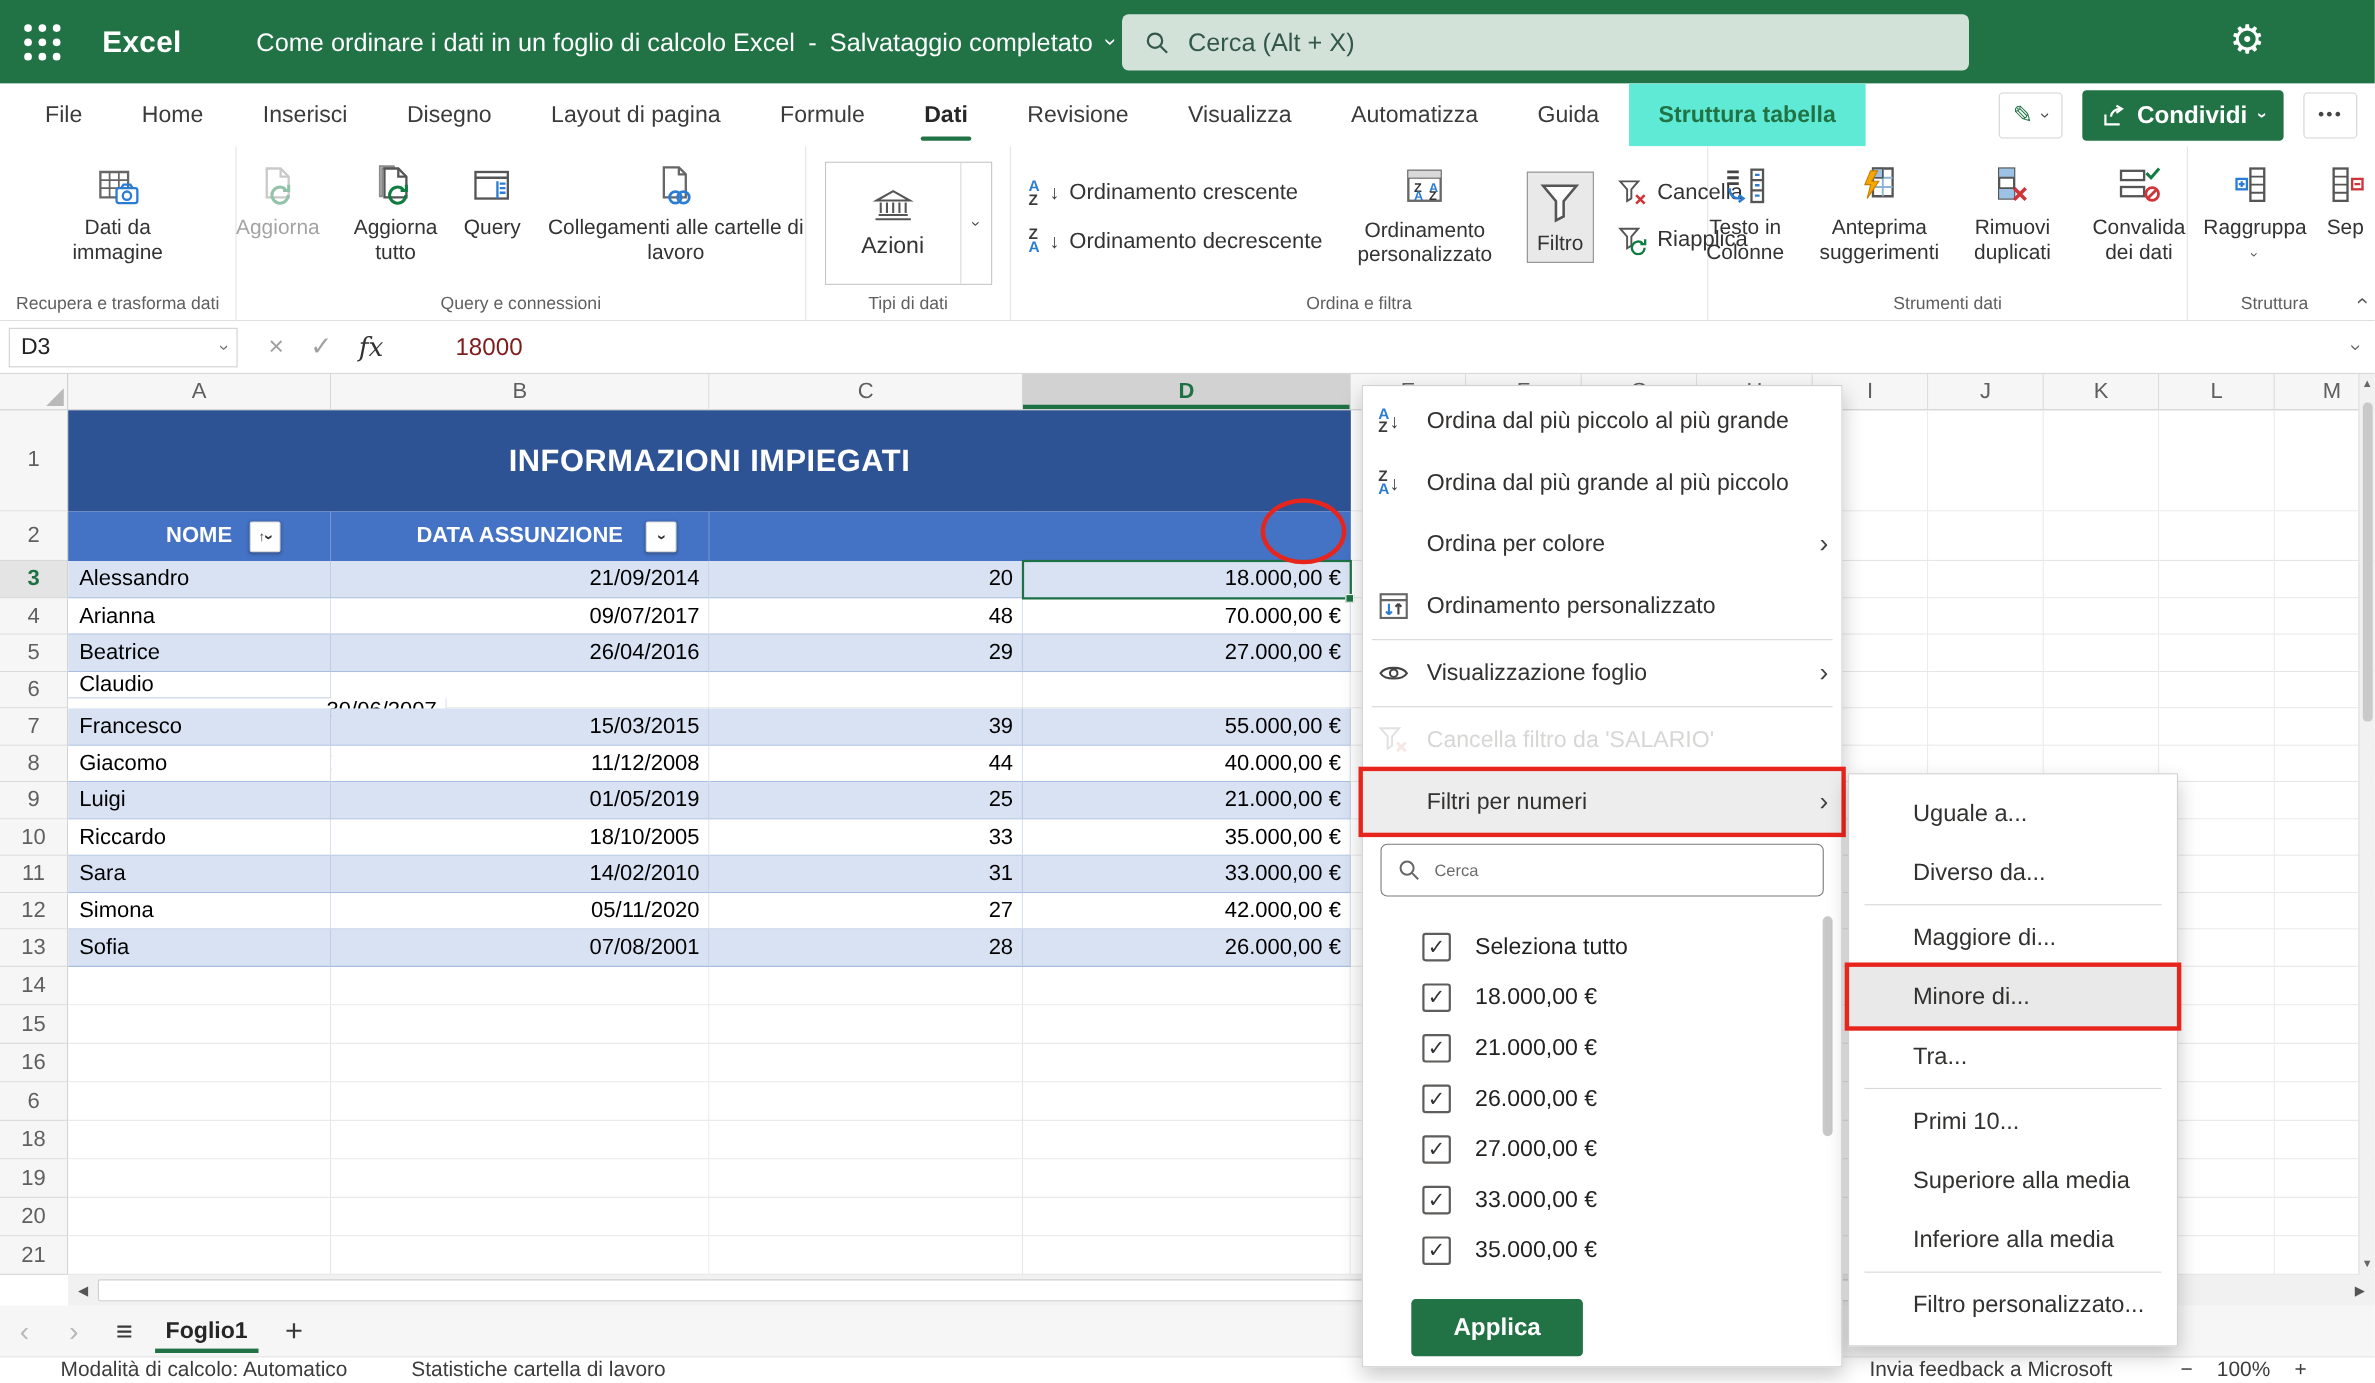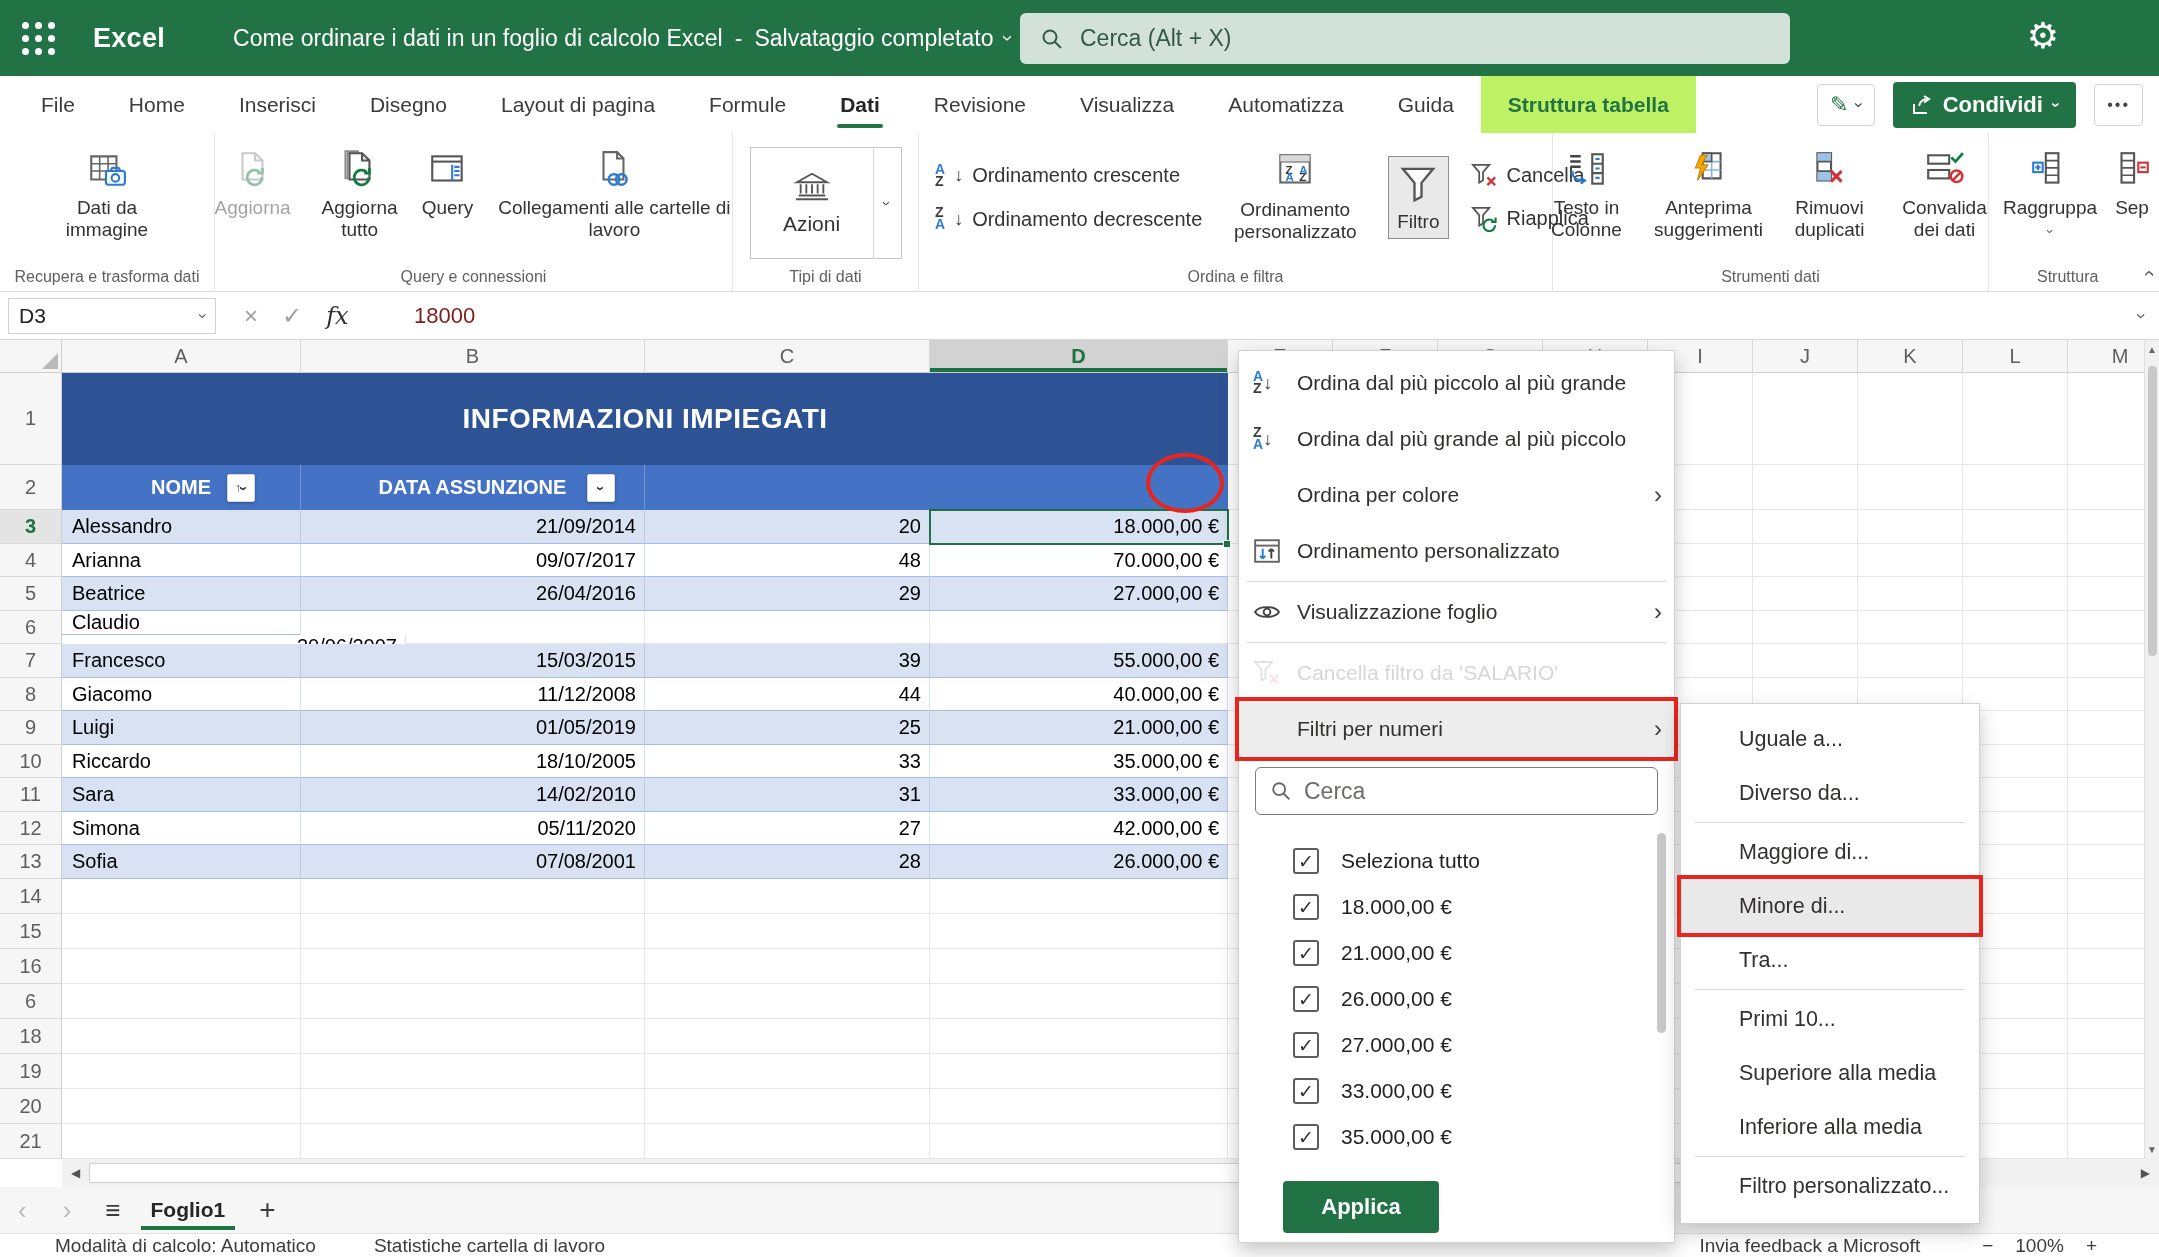--- a/index.html
+++ b/index.html
@@ -17,21 +17,21 @@
   #searchbox svg { flex:0 0 auto; }
   #searchbox input { border:none; outline:none; background:transparent; font-size:23px; color:#33584a; margin-left:16px; width:600px; font-family:"Liberation Sans",sans-serif; }
   #searchbox input::placeholder { color:#33584a; opacity:1; }
   #gear { position:absolute; right:100px; top:18px; color:#fff; font-size:36px; line-height:1; cursor:pointer; }
 
   
   #tabs { position:absolute; left:0; top:76px; width:2159px; height:57px; background:#fff; display:flex; align-items:stretch; padding-left:14px; }
   .tab { position:relative; display:flex; align-items:center; padding:0 27px; font-size:21px; color:#3b3b3b; cursor:pointer; white-space:nowrap; }
   .tab.active { font-weight:700; color:#262626; }
   .tab.active::after { content:""; position:absolute; left:24px; right:24px; bottom:5px; height:4px; background:#217346; border-radius:2px; }
-  .tab.contextual { color:#217346; font-weight:700; background:#bef264; }
+  .tab.contextual { color:#217346; font-weight:700; background:#5eead4; }
   #tabs-right { position:absolute; right:0; top:76px; height:57px; display:flex; align-items:center; gap:18px; padding-right:16px; }
   .toolbtn { height:42px; border:1px solid #d3d3d3; border-radius:4px; background:#fff; display:flex; align-items:center; padding:0 12px; gap:8px; cursor:pointer; color:#217346; font-size:22px; }
   #share-btn { height:46px; background:#217346; color:#fff; border:none; border-radius:4px; display:flex; align-items:center; gap:10px; padding:0 18px; font-size:22px; font-weight:700; cursor:pointer; }
   #more-btn { color:#444; font-size:16px; letter-spacing:2px; }
 
   
   #ribbon { position:absolute; left:0; top:133px; width:2159px; height:159px; background:#fff; border-bottom:1px solid #dcdcdc; }
   .rgroup { position:absolute; top:0; height:158px; border-right:1px solid #e4e4e4; }
   .rglabel { position:absolute; bottom:5px; left:0; right:0; text-align:center; font-size:16px; color:#5f5f5f; white-space:nowrap; }
   .bigbtn { display:flex; flex-direction:column; align-items:center; gap:6px; cursor:pointer; }
@@ -118,21 +118,21 @@
   .mitem { height:56px; display:flex; align-items:center; padding:0 12px 0 14px; font-size:21px; color:#323130; cursor:pointer; }
   .mitem .mic { width:44px; display:flex; align-items:center; justify-content:flex-start; flex:0 0 44px; }
   .mitem .mlbl { flex:1; white-space:nowrap; overflow:hidden; }
   .mitem .sub { transform:none; font-size:24px; color:#424242; }
   .mitem.disabled { color:#a8a6a4; cursor:default; }
   .mitem.hl { background:#ededed; }
   .annotated { box-shadow:0 0 0 4px #e8251d; position:relative; z-index:2; }
   .msep { height:1px; background:#d8d8d8; margin:2px 8px; }
   .mi { width:28px; height:28px; }
   #msearch { margin:10px 16px 0; height:48px; border:1.5px solid #7d7b78; border-radius:6px; display:flex; align-items:center; padding-left:14px; }
-  #msearch input { border:none; outline:none; font-size:23px; color:#444; margin-left:12px; width:300px; font-family:"Liberation Sans",sans-serif; }
+  #msearch input { border:none; outline:none; font-size:15px; color:#444; margin-left:12px; width:300px; font-family:"Liberation Sans",sans-serif; }
   #msearch input::placeholder { color:#6e6c6a; opacity:1; }
   #mchecks { padding-top:23px; position:relative; }
   .mcheck { height:46px; display:flex; align-items:center; padding-left:54px; gap:22px; font-size:21px; color:#222; cursor:pointer; }
   .cb { width:26px; height:26px; border:2px solid #5f5d5b; border-radius:3px; display:flex; align-items:center; justify-content:center; font-size:19px; color:#323130; background:#fff; flex:0 0 26px; }
   #mscroll { position:absolute; right:8px; top:18px; width:9px; height:200px; background:#c8c8c8; border-radius:5px; cursor:grab; }
   #applybtn { display:block; margin:21px 0 0 44px; width:156px; height:52px; background:#217346; color:#fff; border:none; border-radius:4px; font-size:22px; font-weight:700; cursor:pointer; font-family:"Liberation Sans",sans-serif; }
 
   
   #submenu { position:absolute; left:1680px; top:703px; width:300px; background:#fff; border:1px solid #d1d1d1; box-shadow:0 8px 18px rgba(0,0,0,.22); z-index:55; padding:8px 0 10px; }
   .smitem { height:54px; display:flex; align-items:center; padding-left:58px; font-size:21.5px; color:#323130; cursor:pointer; white-space:nowrap; }

